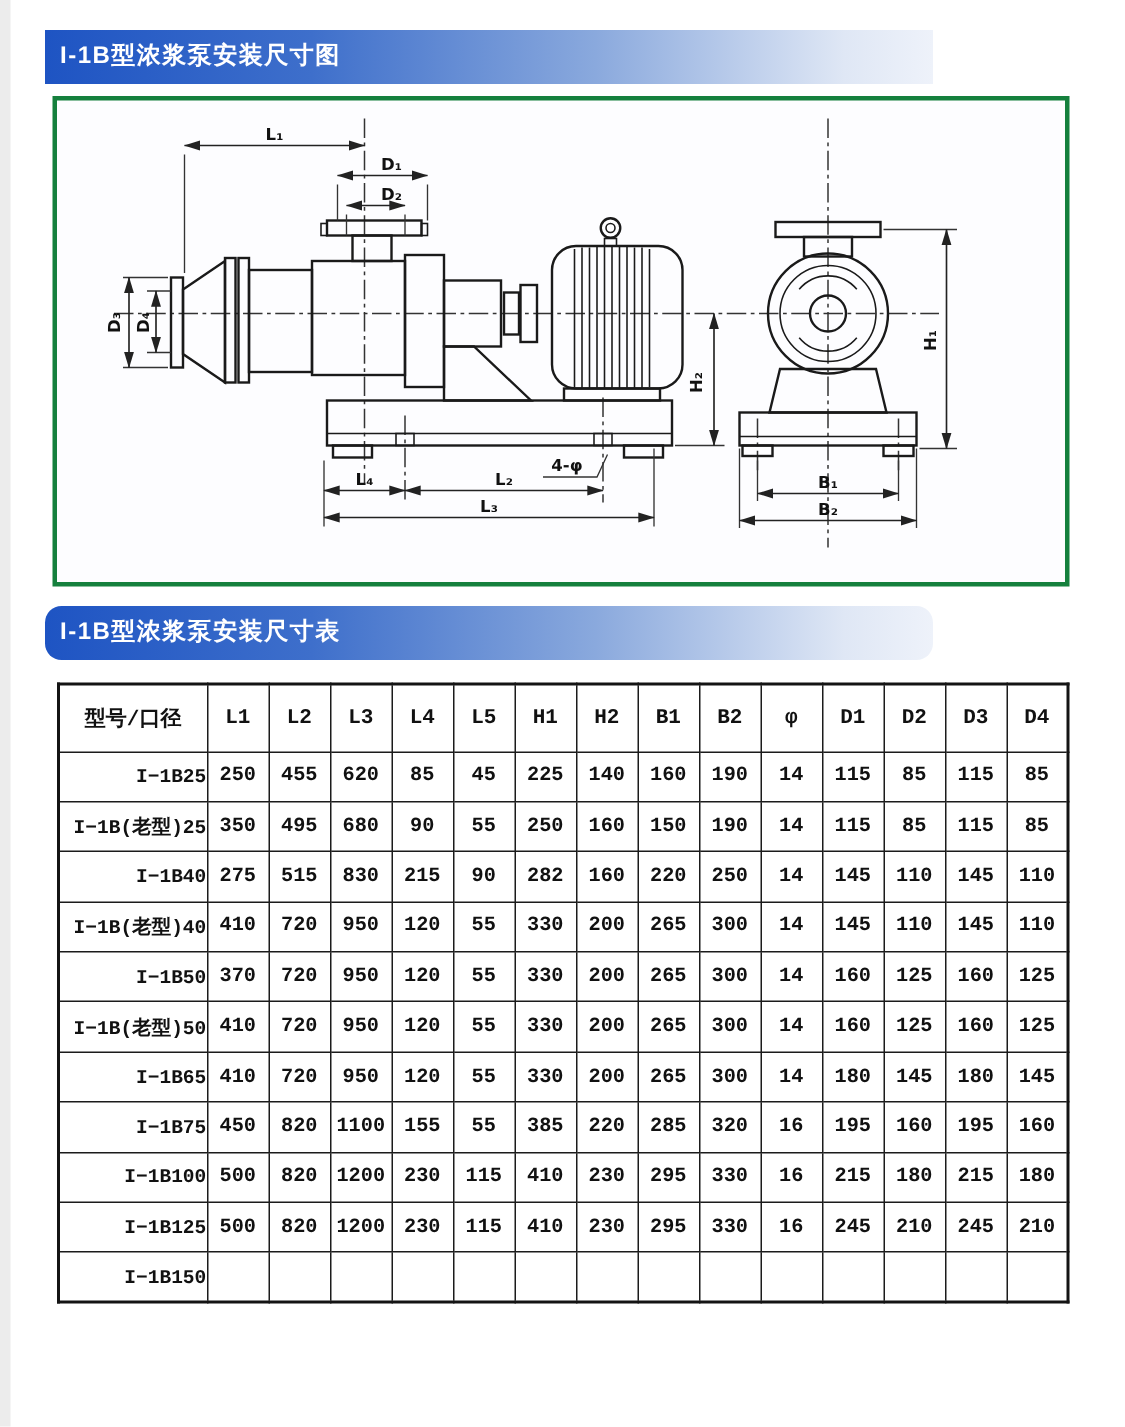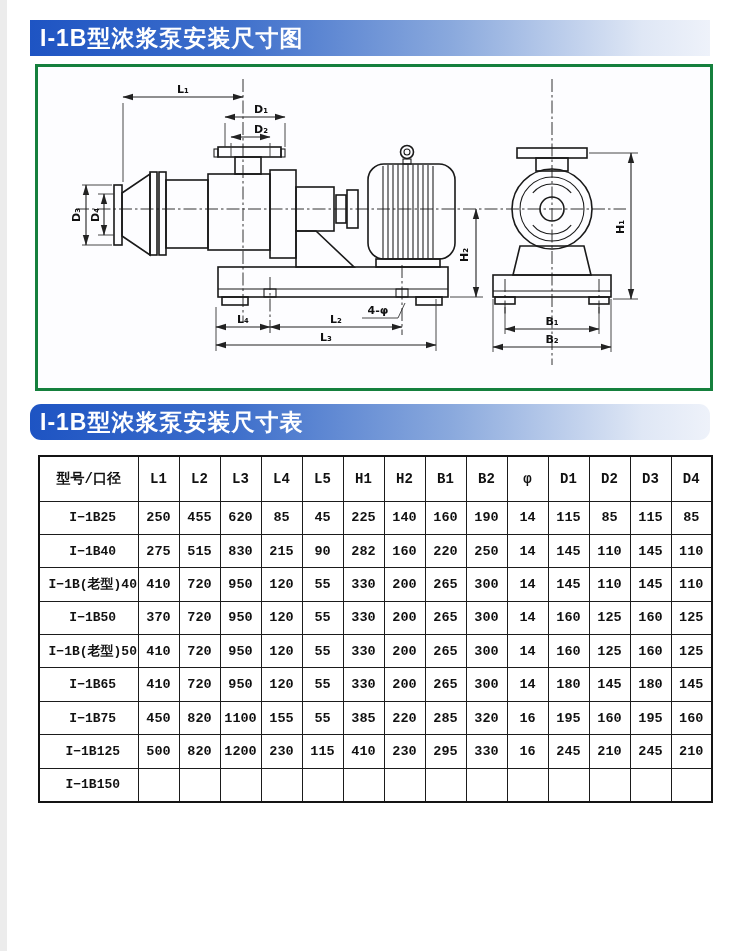--- a/index.html
+++ b/index.html
@@ -2,23 +2,23 @@
 <html><head>
 <meta charset="utf-8">
 <style>
   html,body{margin:0;padding:0;}
   body{
     width:750px;height:951px;position:relative;background:#ffffff;
     font-family:"Liberation Sans",sans-serif;overflow:hidden;
   }
   .left-strip{position:absolute;left:0;top:0;width:7px;height:951px;background:#ececec;}
   .title-bar{
-    position:absolute;left:30px;width:680px;height:36px;box-sizing:border-box;
+    position:absolute;left:30px;width:592px;height:36px;box-sizing:border-box;
     background:linear-gradient(90deg,#1e54c3 0%,#3e6fcb 30%,#8aa9dd 62%,#dfe7f5 90%,#eef2fa 100%);
-    color:#ffffff;font-size:23px;font-weight:bold;line-height:36px;
+    color:#ffffff;font-size:16px;font-weight:bold;line-height:36px;
     padding-left:10px;letter-spacing:1px;
   }
   #bar1{top:20px;}
   #bar2{top:404px;border-radius:11px;}
   .diagram-box{
     position:absolute;left:35px;top:64px;width:672px;height:321px;
     border:3px solid #15803d;background:#fdfdff;
   }
   svg text{font-family:"DejaVu Sans",sans-serif;font-size:11px;font-weight:600;fill:#111;}
   .part{fill:none;stroke:#1a1a1a;stroke-width:1.6;}
@@ -34,21 +34,21 @@
     border:2.5px solid #141414;
   }
   th,td{
     border:1.6px solid #1b1b1b;text-align:center;
     font-size:13.5px;font-weight:bold;color:#111;padding:0;
     overflow:hidden;white-space:nowrap;
   }
   thead tr{height:45px;}
   tbody tr{height:33.4px;}
   th{font-size:14px;}
-  td.model{text-align:center;padding-left:8px;font-size:13px;}
+  td.model{text-align:right;padding-left:8px;font-size:13px;}
 </style>
 </head>
 <body>
 
 <div class="left-strip"></div>
 
 <div id="bar1" class="title-bar">I-1B型浓浆泵安装尺寸图</div>
 
 <div class="diagram-box">
   <svg width="672" height="321" viewBox="0 0 672 321">
@@ -218,20 +218,37 @@
         <td>140</td>
         <td>160</td>
         <td>190</td>
         <td>14</td>
         <td>115</td>
         <td>85</td>
         <td>115</td>
         <td>85</td>
       </tr>
       <tr>
+        <td class="model">I−1B(老型)25</td>
+        <td>350</td>
+        <td>495</td>
+        <td>680</td>
+        <td>90</td>
+        <td>55</td>
+        <td>250</td>
+        <td>160</td>
+        <td>150</td>
+        <td>190</td>
+        <td>14</td>
+        <td>115</td>
+        <td>85</td>
+        <td>115</td>
+        <td>85</td>
+      </tr>
+      <tr>
         <td class="model">I−1B40</td>
         <td>275</td>
         <td>515</td>
         <td>830</td>
         <td>215</td>
         <td>90</td>
         <td>282</td>
         <td>160</td>
         <td>220</td>
         <td>250</td>
@@ -320,20 +337,37 @@
         <td>220</td>
         <td>285</td>
         <td>320</td>
         <td>16</td>
         <td>195</td>
         <td>160</td>
         <td>195</td>
         <td>160</td>
       </tr>
       <tr>
+        <td class="model">I−1B100</td>
+        <td>500</td>
+        <td>820</td>
+        <td>1200</td>
+        <td>230</td>
+        <td>115</td>
+        <td>410</td>
+        <td>230</td>
+        <td>295</td>
+        <td>330</td>
+        <td>16</td>
+        <td>215</td>
+        <td>180</td>
+        <td>215</td>
+        <td>180</td>
+      </tr>
+      <tr>
         <td class="model">I−1B125</td>
         <td>500</td>
         <td>820</td>
         <td>1200</td>
         <td>230</td>
         <td>115</td>
         <td>410</td>
         <td>230</td>
         <td>295</td>
         <td>330</td>

